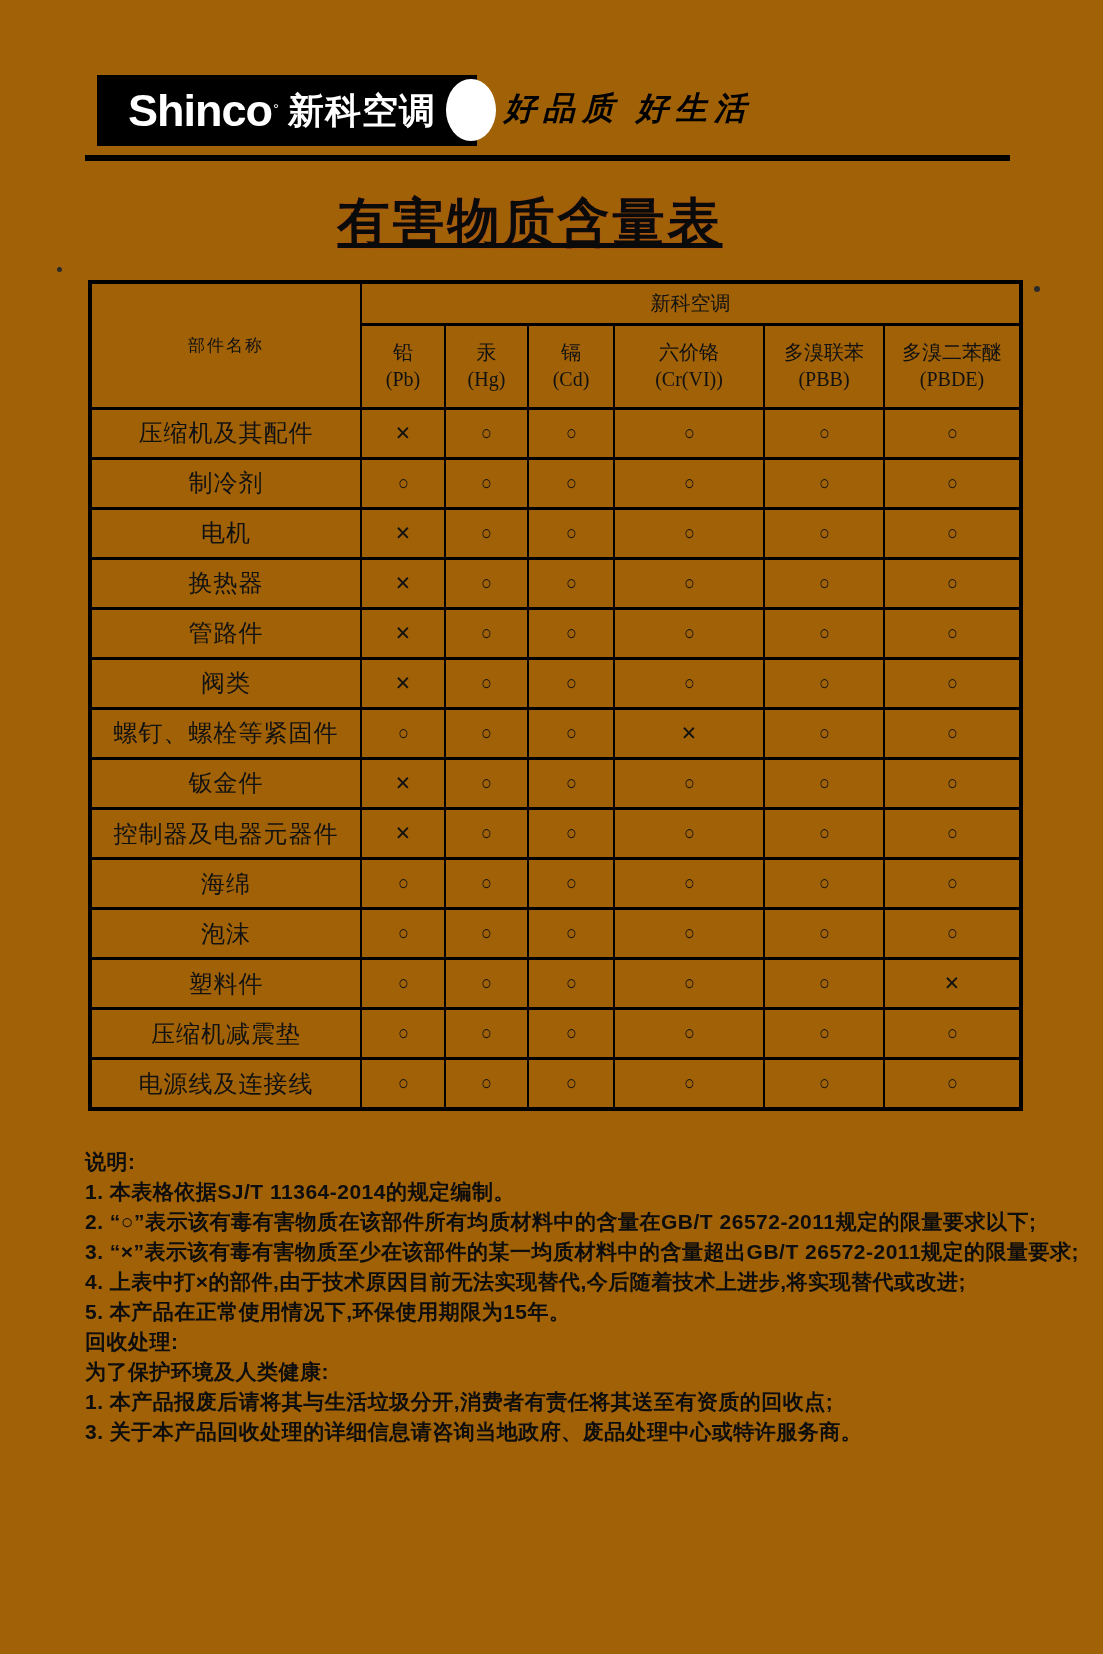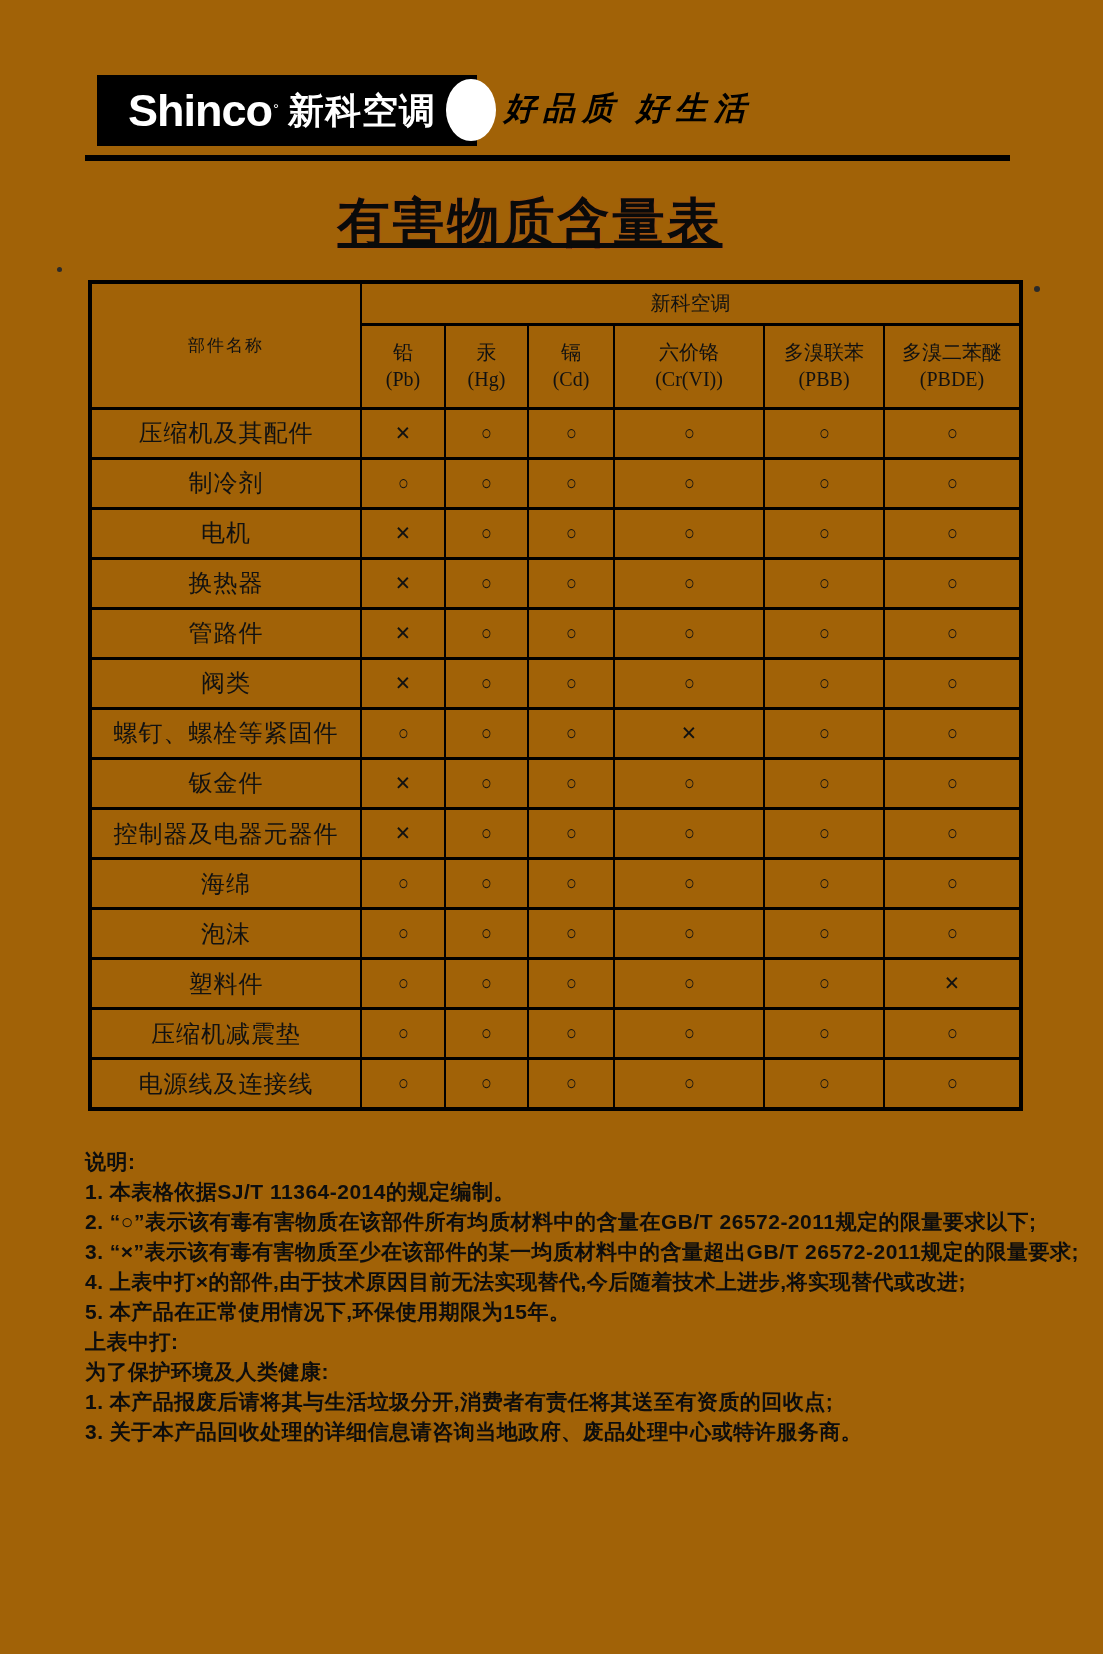--- a/index.html
+++ b/index.html
@@ -301,21 +301,21 @@
 
   <div class="notes">
     <div>说明:</div>
     <div id="explain-list">
         <div>1. 本表格依据SJ/T 11364-2014的规定编制。</div>
         <div>2. “○”表示该有毒有害物质在该部件所有均质材料中的含量在GB/T 26572-2011规定的限量要求以下;</div>
         <div>3. “×”表示该有毒有害物质至少在该部件的某一均质材料中的含量超出GB/T 26572-2011规定的限量要求;</div>
         <div>4. 上表中打×的部件,由于技术原因目前无法实现替代,今后随着技术上进步,将实现替代或改进;</div>
         <div>5. 本产品在正常使用情况下,环保使用期限为15年。</div>
       </div>
-    <div>上表中打:</div>
+    <div>回收处理:</div>
     <div>为了保护环境及人类健康:</div>
     <div id="recycle-list">
         <div>1. 本产品报废后请将其与生活垃圾分开,消费者有责任将其送至有资质的回收点;</div>
         <div>3. 关于本产品回收处理的详细信息请咨询当地政府、废品处理中心或特许服务商。</div>
       </div>
   </div>
 
 </div>
 
 </body></html>

